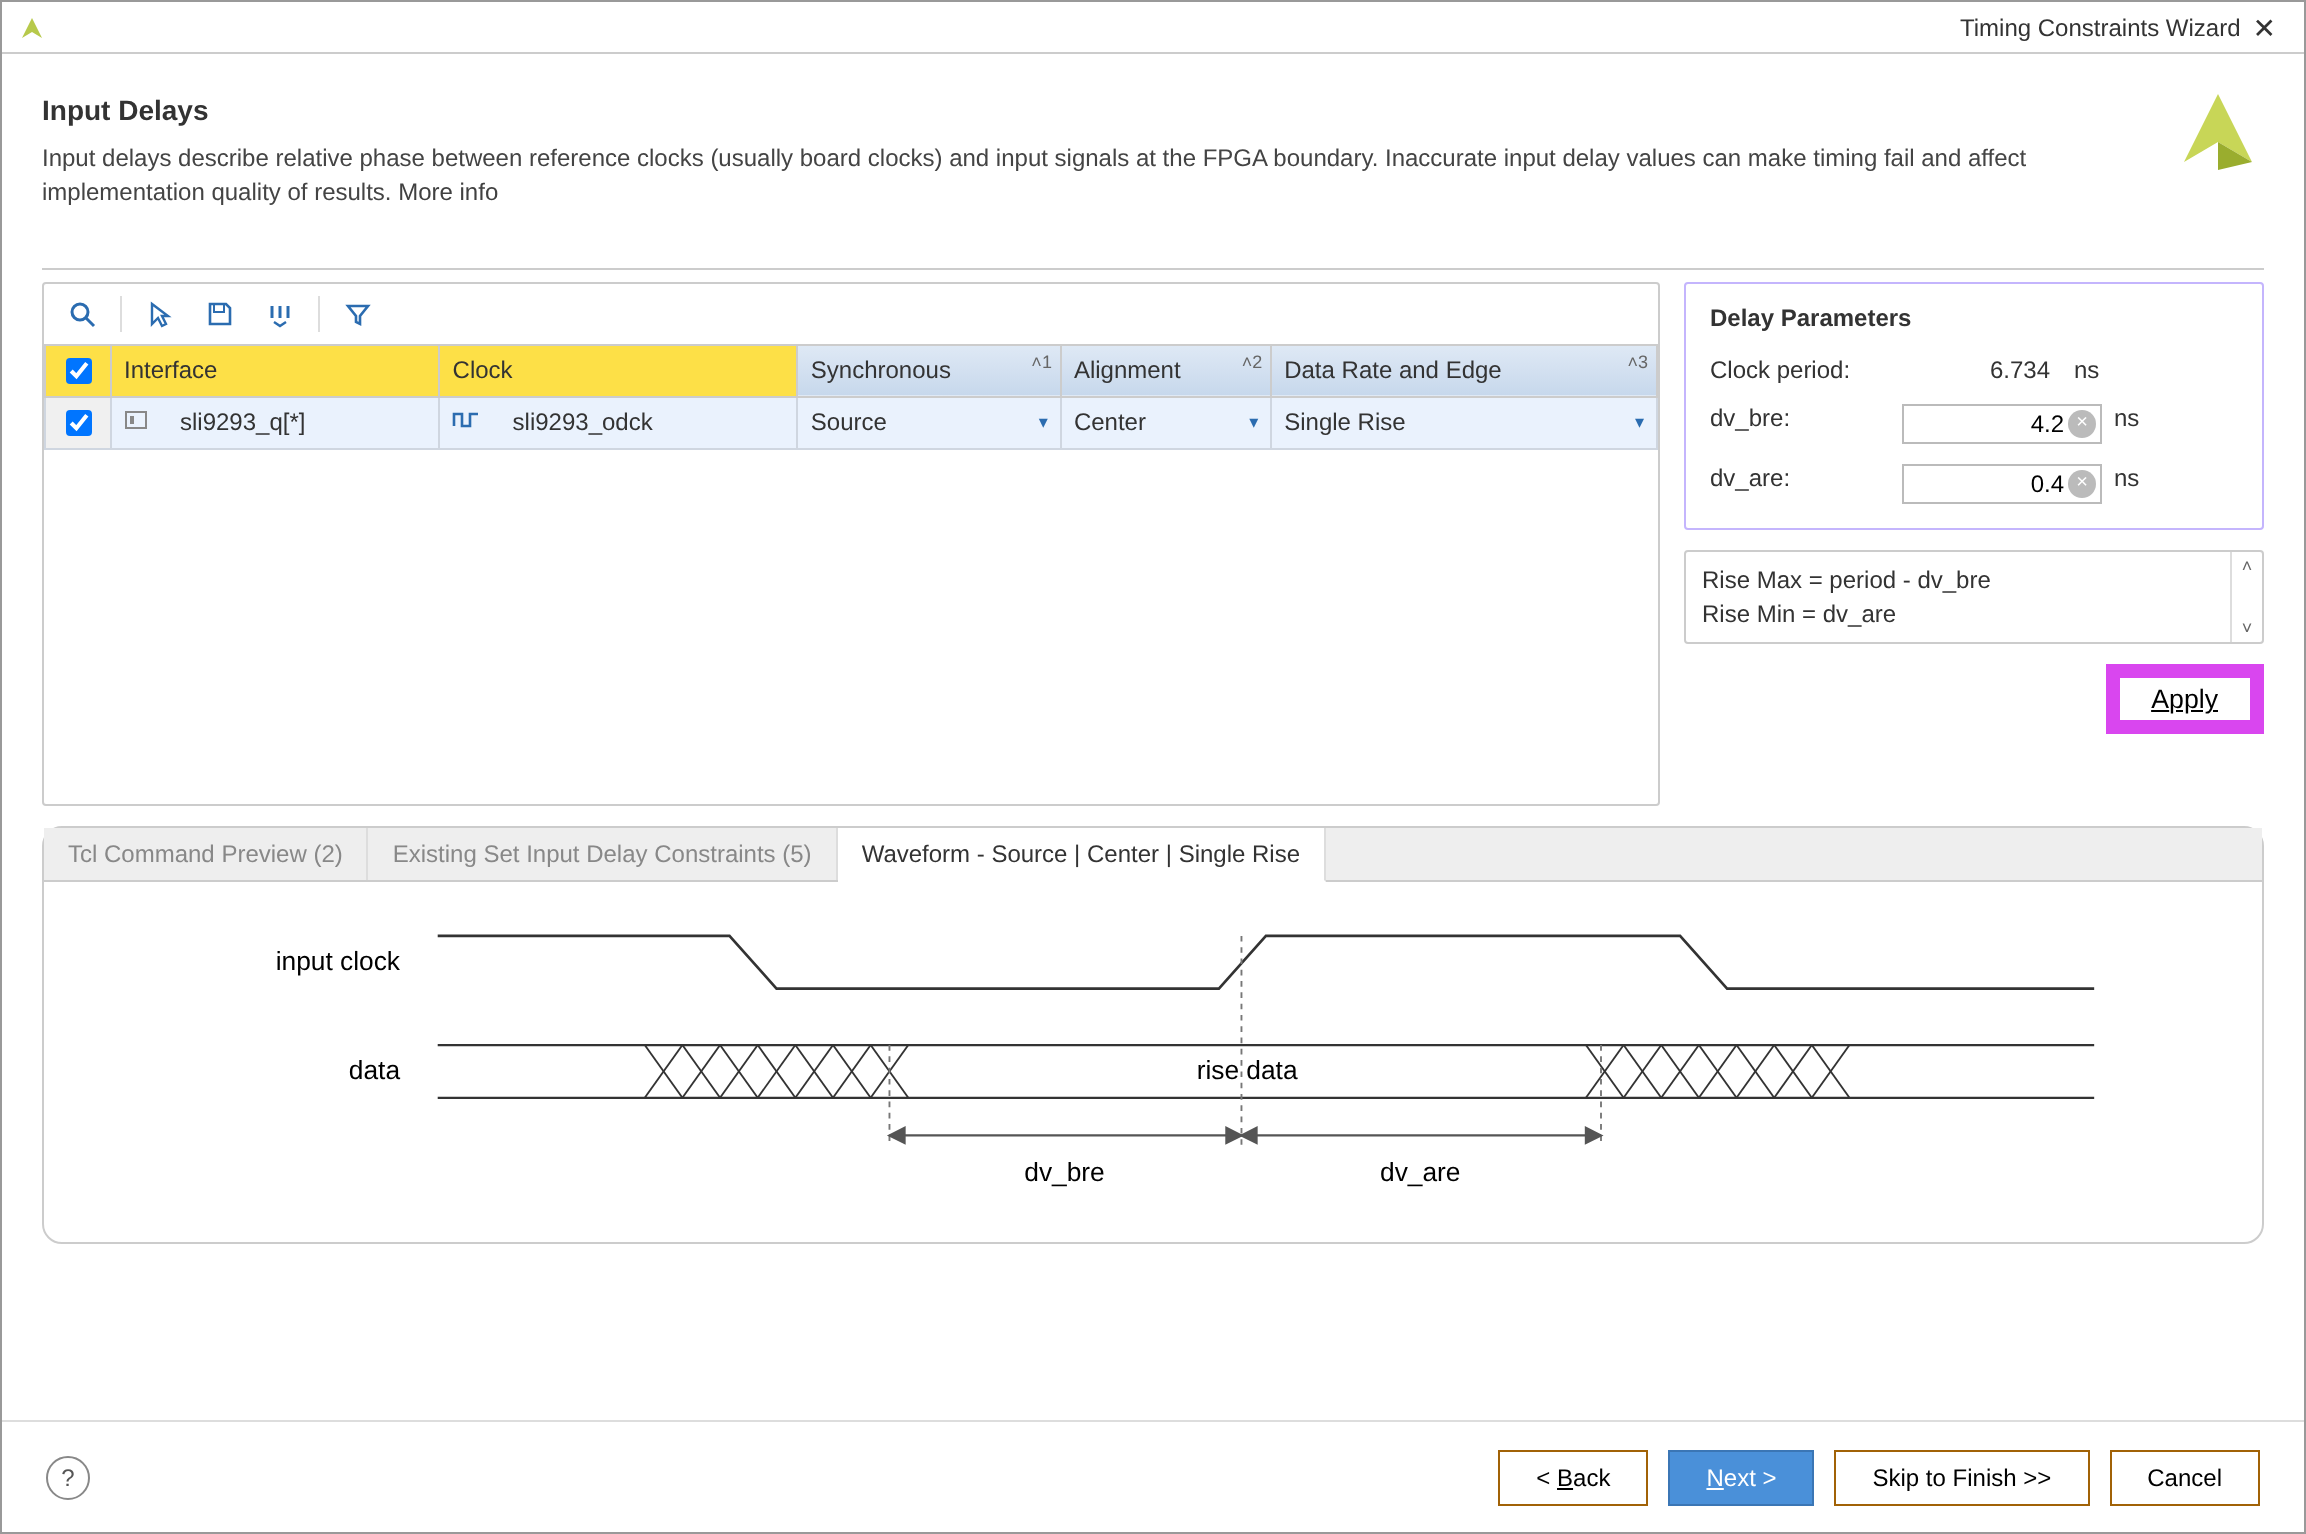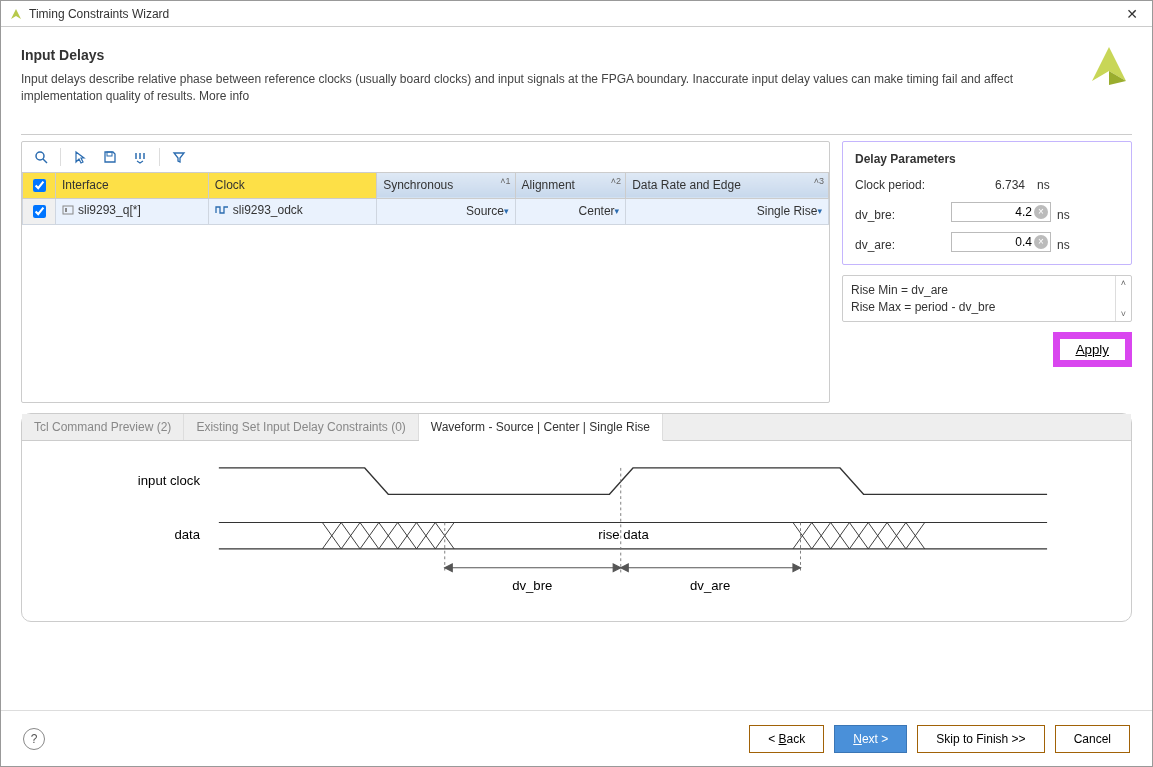--- a/index.html
+++ b/index.html
@@ -1,18 +1,18 @@
 <!DOCTYPE html>
 <html><head>
 <meta charset="utf-8">
 <style>
   * { box-sizing: border-box; }
   html,body { margin:0; padding:0; font-family: "Segoe UI", Arial, sans-serif; font-size:12px; color:#333; background:#fff; }
   .dialog { width:1153px; height:767px; border:1px solid #999; position:relative; display:flex; flex-direction:column; overflow:hidden; }
-  .titlebar { height:26px; background:#fff; border-bottom:1px solid #ccc; display:flex; align-items:center; padding:0 8px; }
+  .titlebar { height:26px; background:#fff; border-bottom:1px solid #ccc; display:flex; align-items:center; padding:0 8px;text-align:right; }
   .titlebar .logo { margin-right:6px; }
   .titlebar .title { flex:1; }
   .titlebar .close { font-size:14px; cursor:pointer; padding:2px 6px; }
   .body { flex:1; padding:14px 20px 10px 20px; display:flex; flex-direction:column; background:#fff; }
   .hdr-row { display:flex; align-items:flex-start; }
   .hdr-text { flex:1; }
   h2.page-title { font-size:14px; font-weight:bold; margin:6px 0 8px 0; }
   .desc { color:#444; line-height:1.45; }
   .desc a { color:#404040; text-decoration:none; }
   .section { margin-top:28px; }
@@ -21,27 +21,27 @@
   .mid-row { display:flex; gap:12px; margin-top:6px; }
   .table-panel { flex:1; border:1px solid #ccc; border-radius:2px; background:#fff; height:262px; display:flex; flex-direction:column; }
   .toolbar { height:30px; display:flex; align-items:center; padding:0 6px; gap:4px; }
   .tb-btn { width:26px; height:24px; display:flex; align-items:center; justify-content:center; color:#2b6cb0; cursor:pointer; border-radius:2px; }
   .tb-sep { width:1px; height:18px; background:#ddd; margin:0 2px; }
   table.grid { width:100%; border-collapse:collapse; font-size:12px; }
   table.grid th { background:#fde047; border:1px solid #ccc; text-align:left; padding:3px 6px; font-weight:normal; color:#333; position:relative; }
   table.grid th.sel { background:linear-gradient(#dfe9f5,#c7d8ec); }
   table.grid th .sort { position:absolute; right:4px; top:3px; font-size:9px; color:#666; }
   table.grid td { border:1px solid #cfd6e0; padding:3px 6px; background:#eaf2fd; }
-  .cell-ico { display:inline-flex; align-items:center; gap:4px; }
-  .dd { display:flex; justify-content:flex-end; align-items:center; }
+  .cell-ico { display:inline-flex; align-items:flex-start; gap:16px; }
+  .dd { display:flex; justify-content:space-between; align-items:center; }
   .dd .chev { color:#2b6cb0; font-size:9px; }
   .delay-panel { width:290px; display:flex; flex-direction:column; gap:10px; }
   .param-box { border:1px solid #c4b5fd; border-radius:2px; padding:10px 12px; background:#fff; }
   .param-title { font-weight:bold; margin-bottom:12px; }
-  .param-row { display:flex; align-items:flex-end; margin-bottom:10px; }
+  .param-row { display:flex; align-items:flex-start; margin-bottom:10px; }
   .param-row .lbl { width:96px; }
   .param-row .valro { width:80px; text-align:right; padding-right:6px; }
   .param-row .unit { width:22px; margin-left:6px; }
   .param-row input { width:100px; text-align:right; padding:2px 18px 2px 4px; border:1px solid #bbb; height:20px; font-size:12px; }
   .inpwrap { position:relative; }
   .inpwrap .clr { position:absolute; right:3px; top:3px; width:14px; height:14px; border-radius:50%; background:#bbb; color:#fff; font-size:10px; line-height:14px; text-align:center; cursor:pointer; }
   .formula-box { border:1px solid #ccc; border-radius:2px; background:#fff; display:flex; }
   .formula-text { flex:1; padding:6px 8px; font-size:12px; line-height:1.4; }
   .formula-scroll { width:16px; border-left:1px solid #ddd; display:flex; flex-direction:column; justify-content:space-between; align-items:center; padding:2px 0; color:#666; font-size:9px; }
   .apply-row { display:flex; justify-content:flex-end; }
@@ -204,40 +204,40 @@
               <span class="inpwrap">
                 <input type="text" value="0.4" style="">
                 <span class="clr">×</span>
               </span>
               <span class="unit">ns</span>
             </div>
           </div>
 
           <div class="formula-box">
             <div class="formula-text">
+              <div>Rise Max = period - dv_bre</div>
               <div>Rise Min = dv_are</div>
-              <div>Rise Max = period - dv_bre</div>
             </div>
             <div class="formula-scroll">
                 <span>˄</span>
                 <span>˅</span>
               </div>
           </div>
 
           <div class="apply-row">
             <button><span class="mnem" title="Apply">A</span>pply</button>
           </div>
         </div>
       </div>
     </div>
 
     <div class="tabs-panel">
       <div class="tabstrip">
         <div class="tab">Tcl Command Preview (2)</div>
-        <div class="tab">Existing Set Input Delay Constraints (0)</div>
+        <div class="tab">Existing Set Input Delay Constraints (5)</div>
         <div class="tab active">Waveform - Source | Center | Single Rise</div>
       </div>
       <div class="wave-area">
         <svg width="100%" height="100%" viewBox="0 0 1040 170" preserveAspectRatio="xMidYMid meet">
 
           <text x="120" y="36" text-anchor="end" font-size="14">input clock</text>
 
           <polyline points="140,18 295,18 320,46 555,46 580,18 800,18 825,46 1020,46" fill="none" stroke="#333" stroke-width="1.4"></polyline>
 
           <text x="120" y="94" text-anchor="end" font-size="14">data</text>

